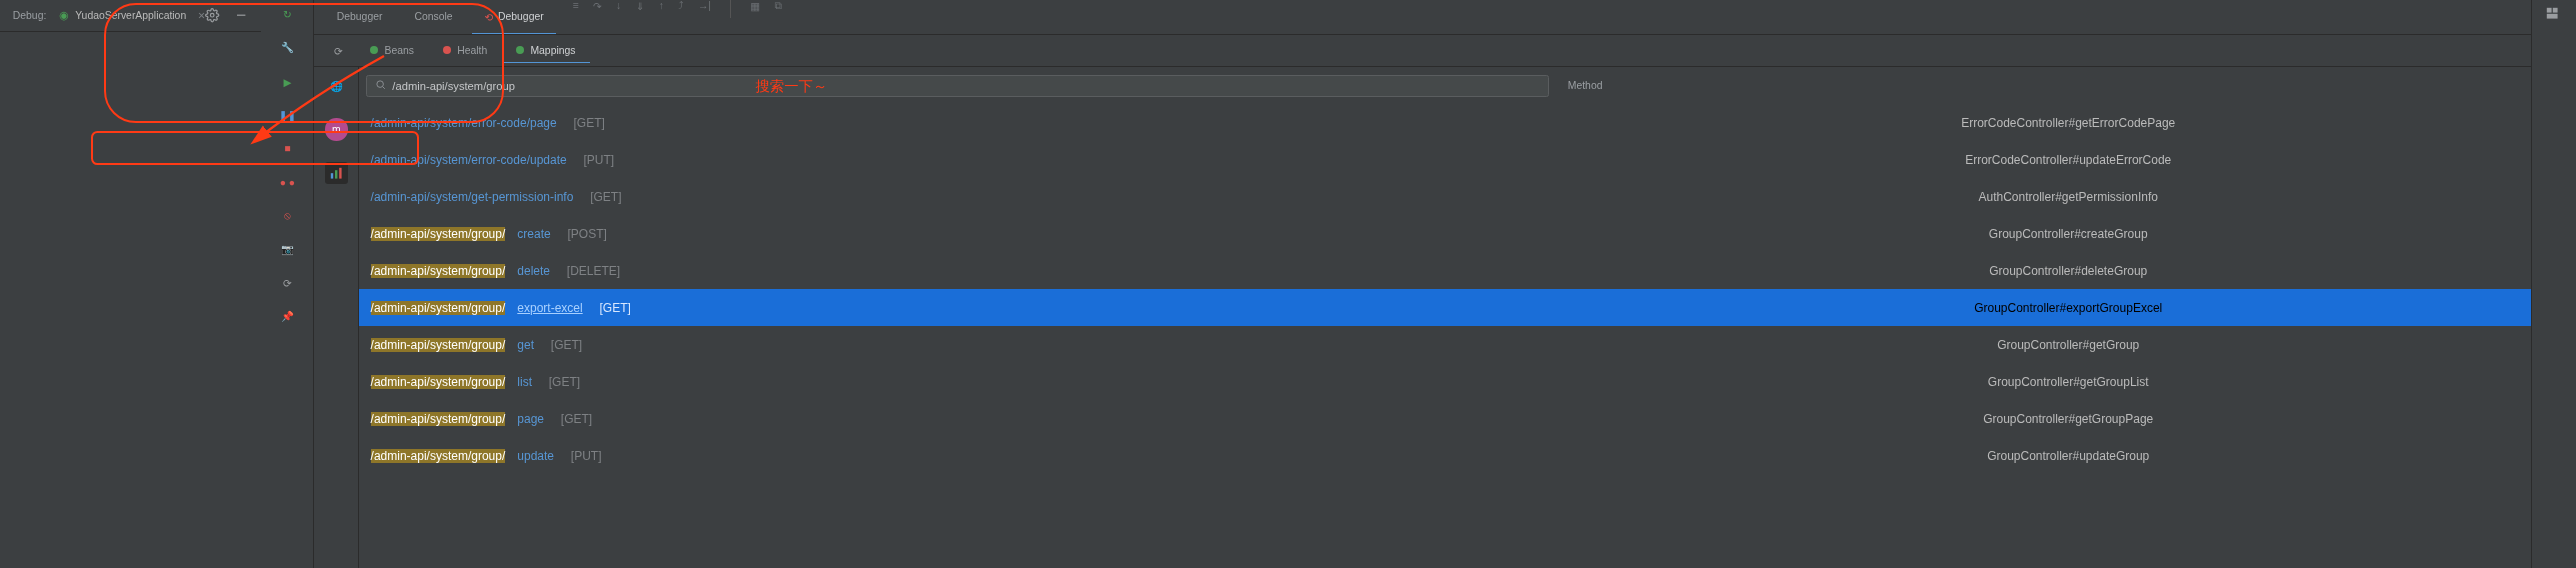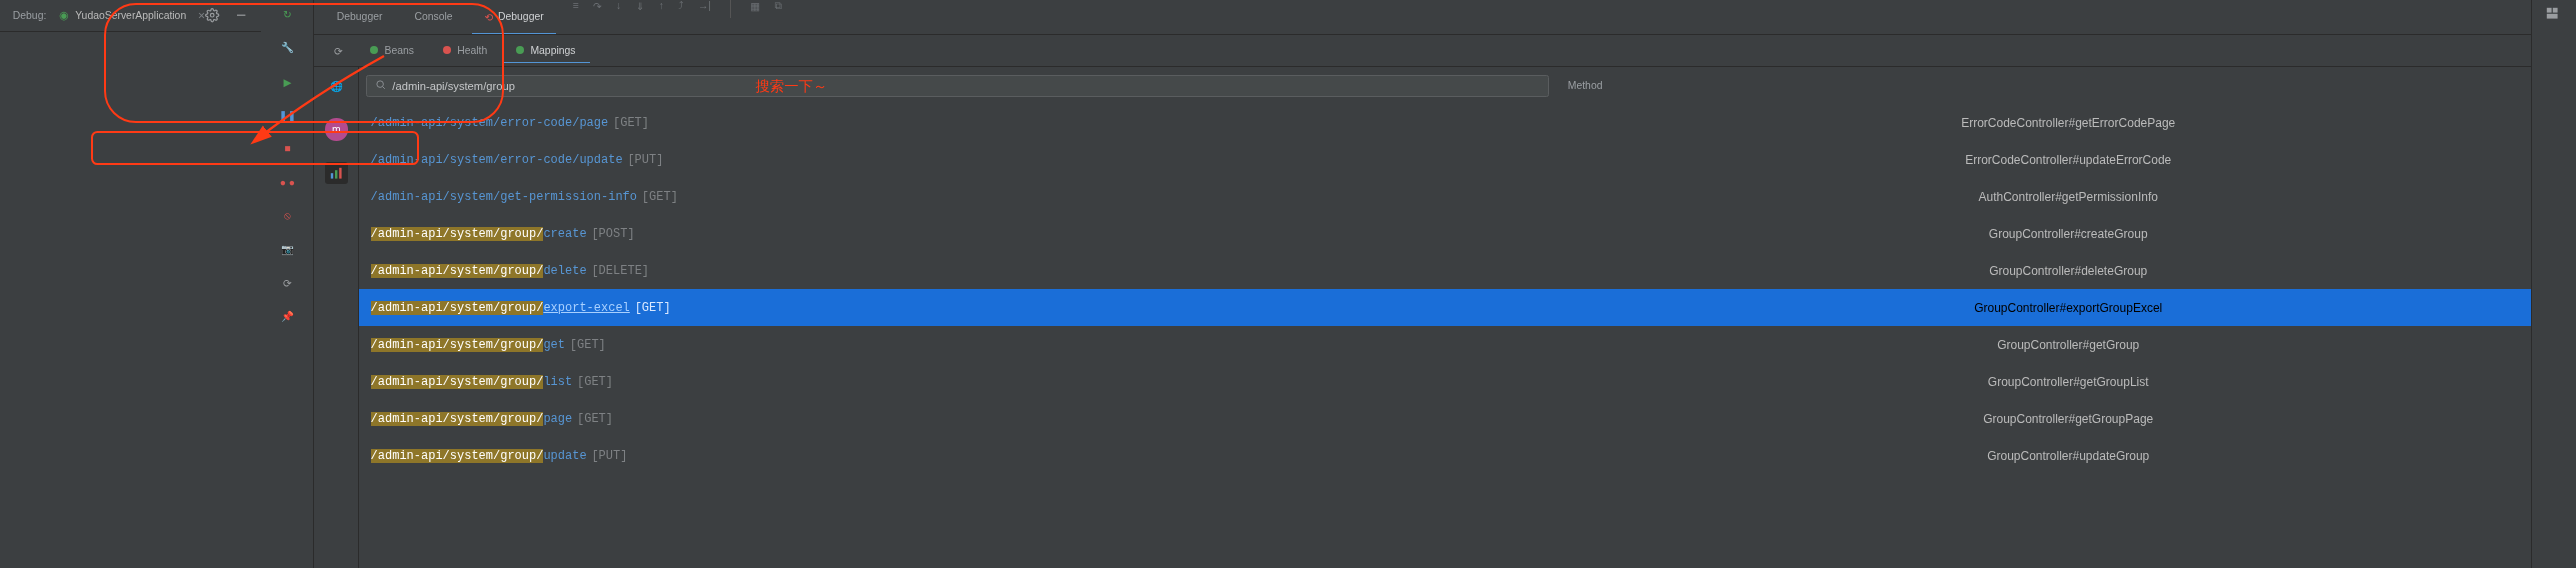--- a/index.html
+++ b/index.html
@@ -100,21 +100,21 @@
   .method-header {
     flex: 1; color: #9b9fa3; padding-left: 19px; font-size: 10.4px;
   }
   .annotation-label {
     position:absolute; color:#ff3a15; font-size:14.4px; pointer-events:none;
   }
 
   .rows { flex:1; overflow:hidden; }
   .row { display:flex; height:37px; align-items:center; }
   .row.selected { background:#1a6ed8; color:#ffffff; }
-  .cell-path { flex: 0 0 1227px; padding-left: 11.2px; display:flex; align-items:center; gap:0; font-size:12px;font-family:Liberation Mono, monospace; }
+  .cell-path { flex: 0 0 1227px; padding-left: 11.2px; display:flex; align-items:center; gap:12px; font-size:12px; }
   .cell-method { flex:1; padding-left: 19px; color:#bbbbbb; font-size:12px;text-align:center; }
   .row.selected .cell-method { color:#000000; }
   .p-link { color:#5796d4; }
   .p-hl { background:#8e7629; color:#ffffff; padding:0 0; }
   .p-verb { color:#7e8184; margin-left:4.8px; }
   .row.selected .p-link { color:#a8d0ff; text-decoration: underline; }
   .row.selected .p-hl { background:#8e7629; }
   .row.selected .p-verb { color:#d9e8ff; }
 
   

